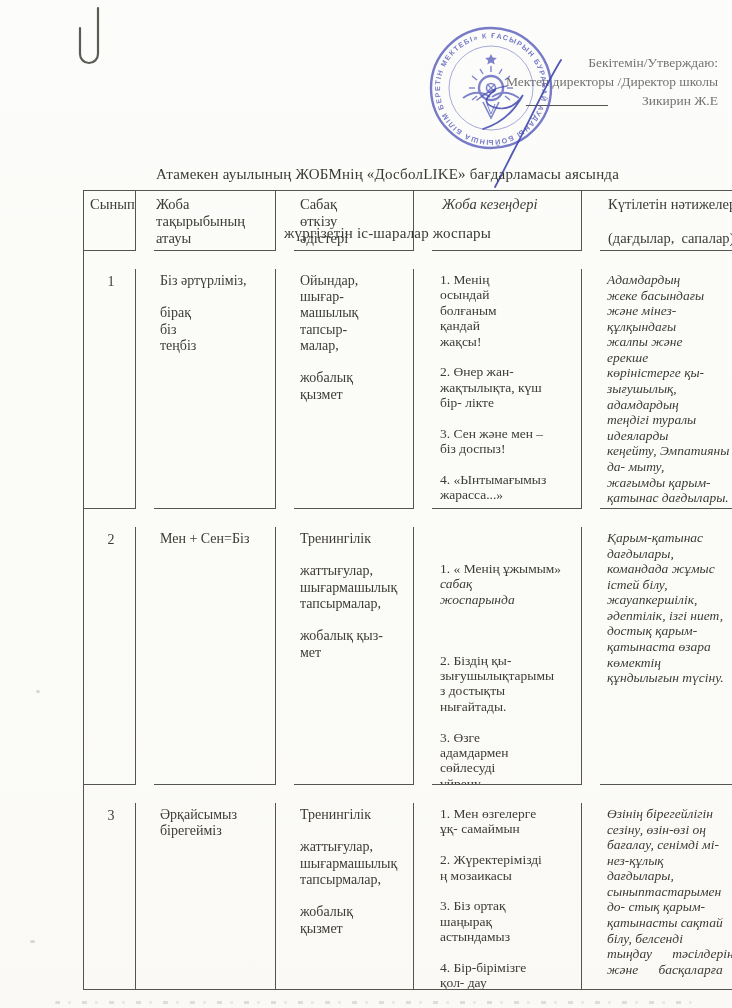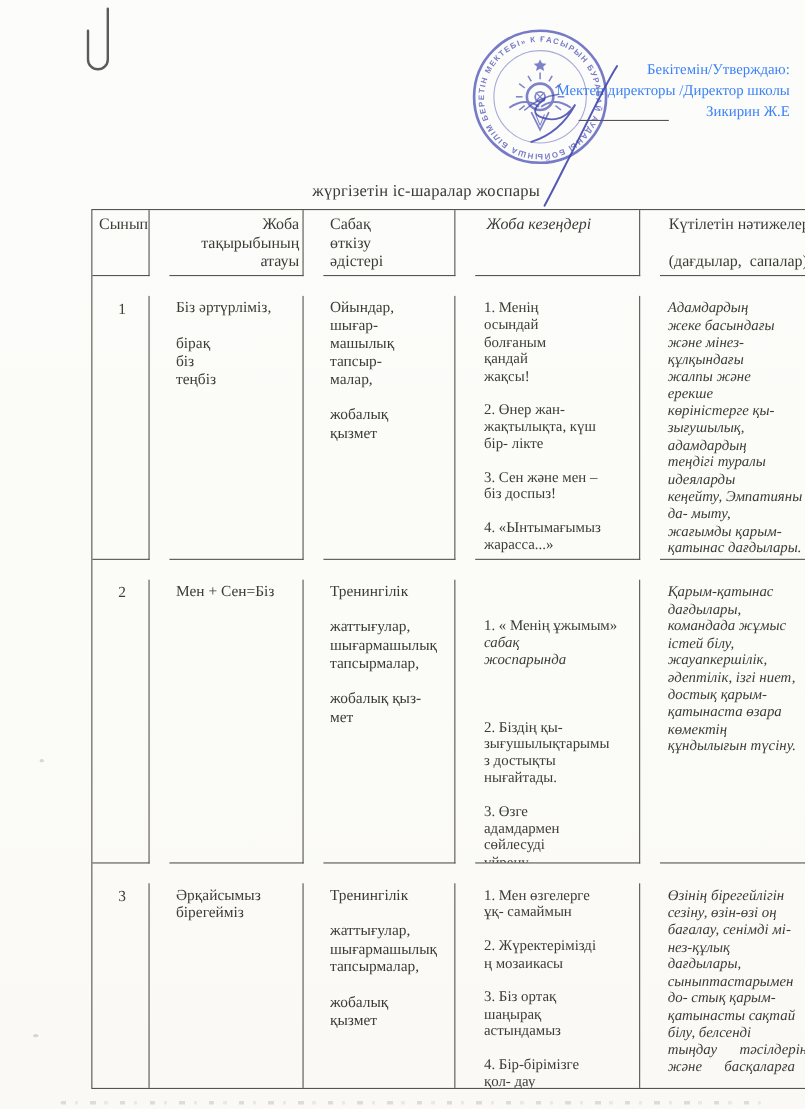--- a/index.html
+++ b/index.html
@@ -10,23 +10,23 @@
     color:#3c3b35;
   }
   .page{position:absolute;inset:0;}
 
   
   .paperclip{position:absolute;left:70px;top:2px;width:42px;height:84px;}
 
   
   .approval{
     position:absolute;top:53px;right:14px;text-align:right;
-    font-size:13.5px;line-height:19px;color:#3b82f6;white-space:nowrap;
-  }
-  .sig-row{display:flex;justify-content:flex-end;align-items:flex-end;gap:32px;}
+    font-size:13.5px;line-height:19px;color:#737373;white-space:nowrap;
+  }
+  .sig-row{display:flex;justify-content:flex-end;gap:32px;}
   .sig-underline{display:inline-block;width:82px;border-bottom:1.4px solid #55544e;height:14px;margin-right:2px;}
 
   
   .stamp{position:absolute;left:426px;top:24px;width:130px;height:130px;opacity:.88;}
   .signature{position:absolute;left:473px;top:56px;width:100px;height:135px;}
 
   
   .title{
     position:absolute;top:126px;left:55px;right:12px;text-align:center;
     font-size:15px;line-height:19.5px;color:#3a3933;letter-spacing:.2px;
@@ -46,21 +46,21 @@
   .cell{
     border-right:1.4px solid #56544e;border-bottom:1.4px solid #56544e;
     padding:3px 3px 3px 6px;
     white-space:pre-wrap;
     font-size:14px;line-height:1.16;color:#3c3b35;
     overflow:hidden;
   }
   .cell.col5{border-right:none;}
   .cell.row-last{border-bottom:none;}
   .hcell{font-size:14.5px;padding-top:5px;}
-  .hcell.c2{text-align:right;padding-left:2px;}
+  .hcell.c2{text-align:left;padding-left:2px;}
   .hcell.c4{padding-left:10px;font-style:italic;}
   .hcell.c5{padding-left:8px;}
   .grade{text-align:center;padding-top:5px;}
   .stages{font-size:13.5px;line-height:1.14;padding-left:8px;}
   .outcomes{font-size:13.5px;line-height:1.155;padding-left:7px;font-style:italic;}
   .topic{padding-top:4px;}
   .methods{padding-top:4px;}
   .ital{font-style:italic;}
   .stages .rest{margin-top:15px;white-space:pre-wrap;}
 
@@ -122,20 +122,21 @@
     </g>
   </svg>
 
   <svg class="signature" viewBox="0 0 100 135">
     <path d="M88,4 C74,26 58,62 40,96 C34,108 28,120 22,131" fill="none" stroke="#3f46ae" stroke-width="1.8" opacity="0.9" stroke-linecap="round"></path>
     <path d="M22,34 q-16,12 -2,17 q18,6 30,-12 q-14,26 -40,34" fill="none" stroke="#3f46ae" stroke-width="1.7" opacity="0.85" stroke-linecap="round"></path>
     <path d="M4,44 q14,-12 30,-14" fill="none" stroke="#3f46ae" stroke-width="1.4" opacity="0.7" stroke-linecap="round"></path>
   </svg>
 
   <div class="title">
+    <div>Атамекен ауылының ЖОБМнің «ДосболLIKE» бағдарламасы аясында</div>
     <div>жүргізетін іс-шаралар жоспары</div>
   </div>
 
   <div class="doc-table">
 
     <div class="cell hcell c1">Сынып</div>
     <div class="cell hcell c2">Жоба
 тақырыбының
 атауы</div>
     <div class="cell hcell c3">Сабақ

